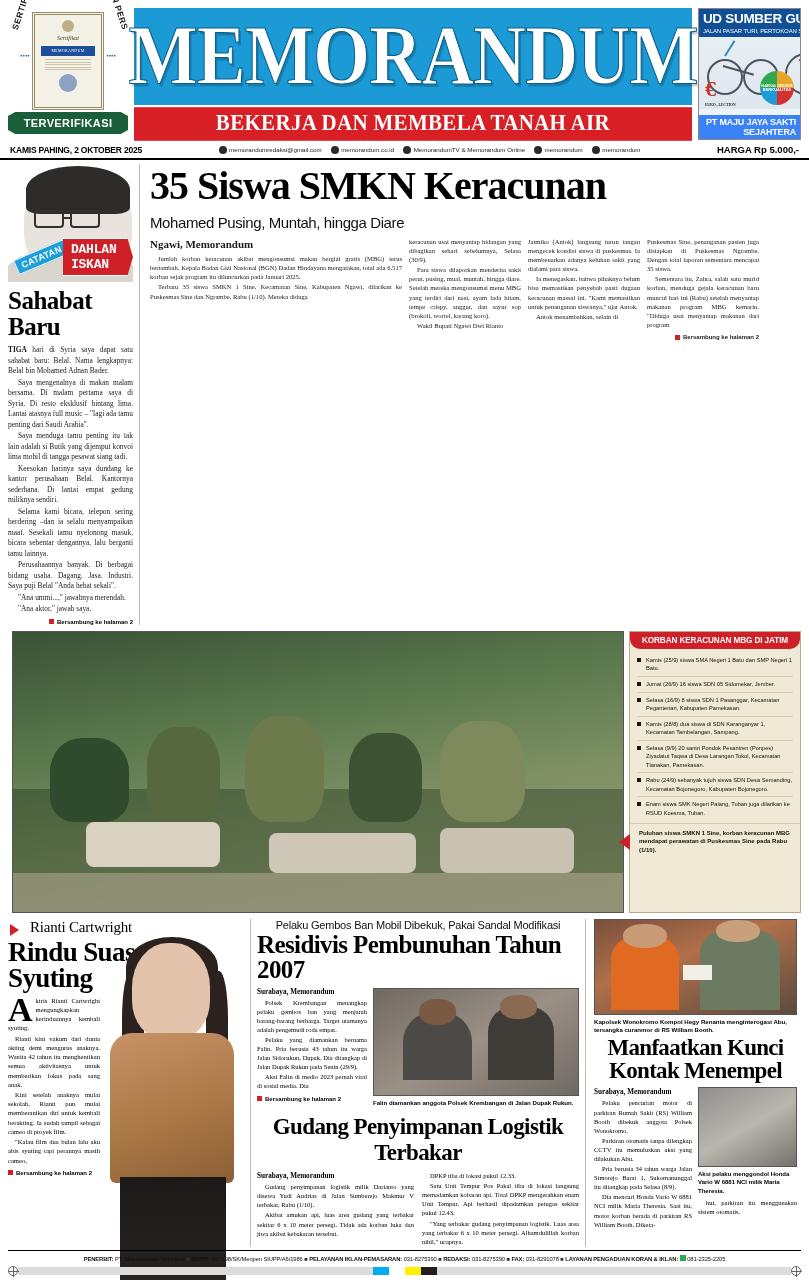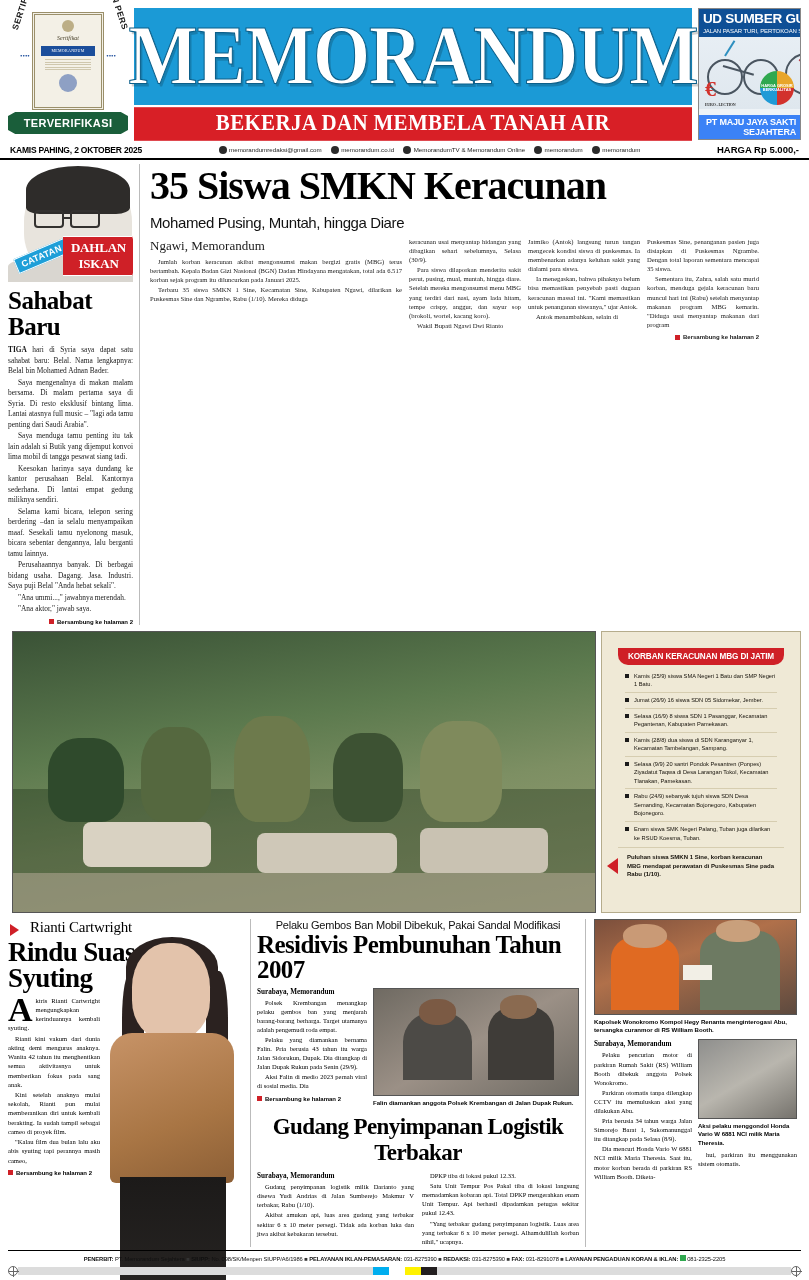--- a/index.html
+++ b/index.html
@@ -112,24 +112,24 @@
   .shoulders { position:absolute; left:0; bottom:0; width:100%; height:26px; background:#d9d6d0; border-radius:40% 40% 0 0; }
   .name-ribbon {
     position:absolute; left:6px; bottom:6px; display:flex; align-items:center;
   }
   .catatan {
     background:#1e9fd8; color:#fff; font-family:"Liberation Sans",sans-serif; font-weight:bold;
     font-size:9px; padding:2px 5px; transform: rotate(-23deg); letter-spacing:.3px;
     border:1px solid #fff;
   }
   .dahlan {
-    background:#cf2027; color:#fff; font-family:Liberation Serif, serif; font-weight:bold;
+    background:#cf2027; color:#fff; font-family:Liberation Mono, monospace; font-weight:bold;
     font-size:13px; padding:3px 12px 3px 8px; margin-left:-6px; letter-spacing:-.2px;
     clip-path: polygon(0 0, 92% 0, 100% 50%, 92% 100%, 0 100%);
-    border-top:1px solid #fff; border-bottom:1px solid #fff;text-align:center;
+    border-top:1px solid #fff; border-bottom:1px solid #fff;
   }
   .col-headline {
     font-family:"Liberation Serif",serif; font-weight:bold; font-size:25px;
     line-height:1.02; margin:6px 0 6px; letter-spacing:-.5px;
   }
   .col-text { font-size:7.4px; line-height:1.42; text-align:justify; color:#1a1a1a; }
   .col-text p { text-indent:10px; margin-bottom:1px; }
   .col-text p.first { text-indent:0; }
   .cont {
     font-family:"Liberation Sans",sans-serif; font-weight:bold; font-size:6px;
@@ -144,32 +144,32 @@
     line-height:1.0; letter-spacing:-1px; margin: 2px 0 8px 4px;
   }
   .kicker {
     font-family:"Liberation Sans",sans-serif; font-size:15px; letter-spacing:-.4px;
     margin: 0 0 6px 4px; color:#111;
   }
   .news-cols { display:flex; gap:7px; padding-left:4px; }
   .nc { font-size:6.6px; line-height:1.38; text-align:justify; color:#1a1a1a; }
   .nc p { text-indent:8px; margin-bottom:1px; }
   .nc p.first { text-indent:0; }
-  .nc .place { font-weight:normal; font-size:13px; text-indent:0; margin-bottom:2px; }
+  .nc .place { font-weight:bold; font-size:11px; text-indent:0; margin-bottom:2px; }
   .nc1 { width:252px; } .nc2 { width:112px; } .nc3 { width:112px; } .nc4 { width:112px; }
 
   
   .photo-strip { display:flex; gap:5px; padding: 6px 8px 0 12px; }
   .big-photo {
     flex:1; height:282px; position:relative; overflow:hidden; border:1px solid #555;
     background: linear-gradient(170deg,#3a5236 0%, #5c7a4e 35%, #7d8f63 60%, #9aa177 100%);
   }
   .pbody { position:absolute; border-radius:40% 40% 30% 30%; }
   .ptile { position:absolute; background:rgba(255,255,255,.16); }
-  .redbox { width:200px; border:1px solid #b5ac8c; background:#efe9d6; padding:16px; }
+  .redbox { width:172px; border:1px solid #b5ac8c; background:#efe9d6; padding:0; }
   .redbox-h {
     background:#cf2027; color:#fff; font-family:"Liberation Sans",sans-serif; font-weight:bold;
     font-size:8.2px; text-align:center; padding:4px 2px; letter-spacing:-.1px;
     border-radius:0 0 10px 10px;
   }
   .rb-list { padding:4px 7px 2px; }
   .rb-item {
     font-family:"Liberation Sans",sans-serif; font-size:5.7px; line-height:1.5;
     padding: 3px 0 3px 9px; position:relative; border-bottom:1px solid #d6cdb0; color:#15110a;
   }
@@ -513,20 +513,21 @@
 
     <div class="b2-right">
       <div class="r-photo">
         <div style="position:absolute;left:8%;top:18%;width:34%;height:78%;background:#e06a22;border-radius:22px 22px 0 0;"></div>
         <div style="position:absolute;left:14%;top:4%;width:22%;height:26%;background:#c99a76;border-radius:46%;"></div>
         <div style="position:absolute;left:52%;top:12%;width:40%;height:84%;background:#6d7a62;border-radius:22px 22px 0 0;"></div>
         <div style="position:absolute;left:60%;top:0;width:22%;height:24%;background:#c9a07c;border-radius:46%;"></div>
         <div style="position:absolute;left:44%;top:48%;width:14%;height:16%;background:#f2efe6;"></div>
       </div>
       <div class="r-cap">Kapolsek Wonokromo Kompol Hegy Renanta menginterogasi Abu, tersangka curanmor di RS William Booth.</div>
+      <div class="r-title">Manfaatkan Kunci Kontak Menempel</div>
       <div class="r-cols">
         <div class="r-c1">
           <p class="place">Surabaya, Memorandum</p>
           <p>Pelaku pencurian motor di parkiran Rumah Sakit (RS) William Booth dibekuk anggota Polsek Wonokromo.</p>
           <p>Parkiran otomatis tanpa dilengkap CCTV itu memuluskan aksi yang dilakukan Abu.</p>
           <p>Pria berusia 34 tahun warga Jalan Simorejo Barat 1, Sukomanunggal itu ditangkap pada Selasa (8/9).</p>
           <p>Dia mencuri Honda Vario W 6881 NCI milik Maria Theresia. Saat itu, motor korban berada di parkiran RS William Booth. Diketa-</p>
         </div>
         <div class="r-c2">
           <div class="r-ph2"></div>

